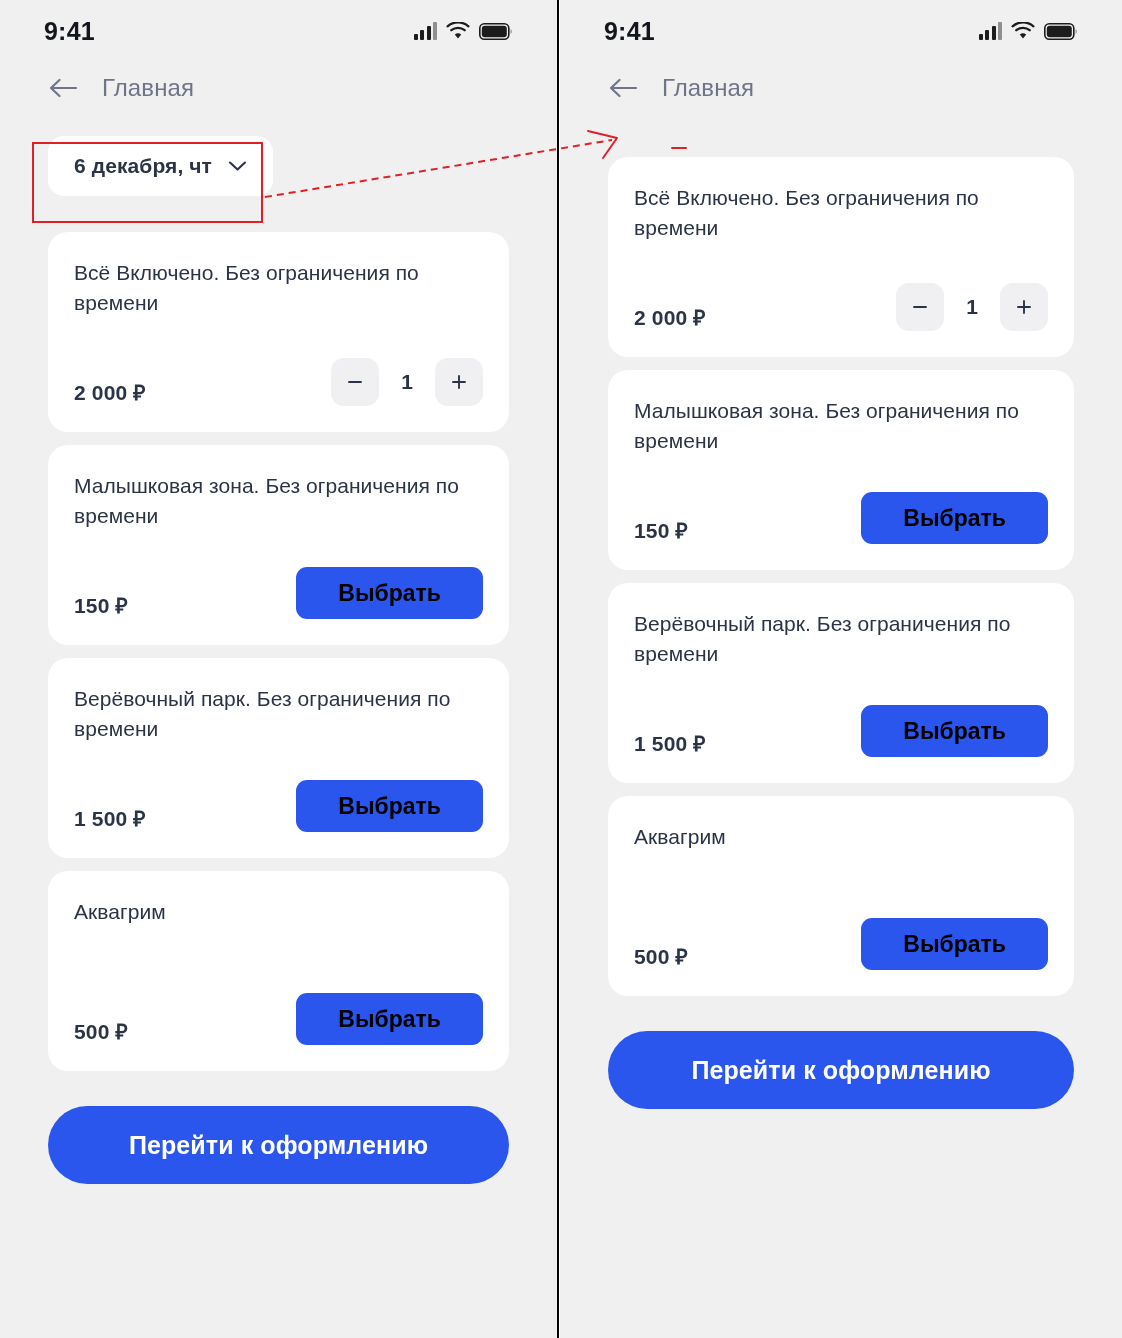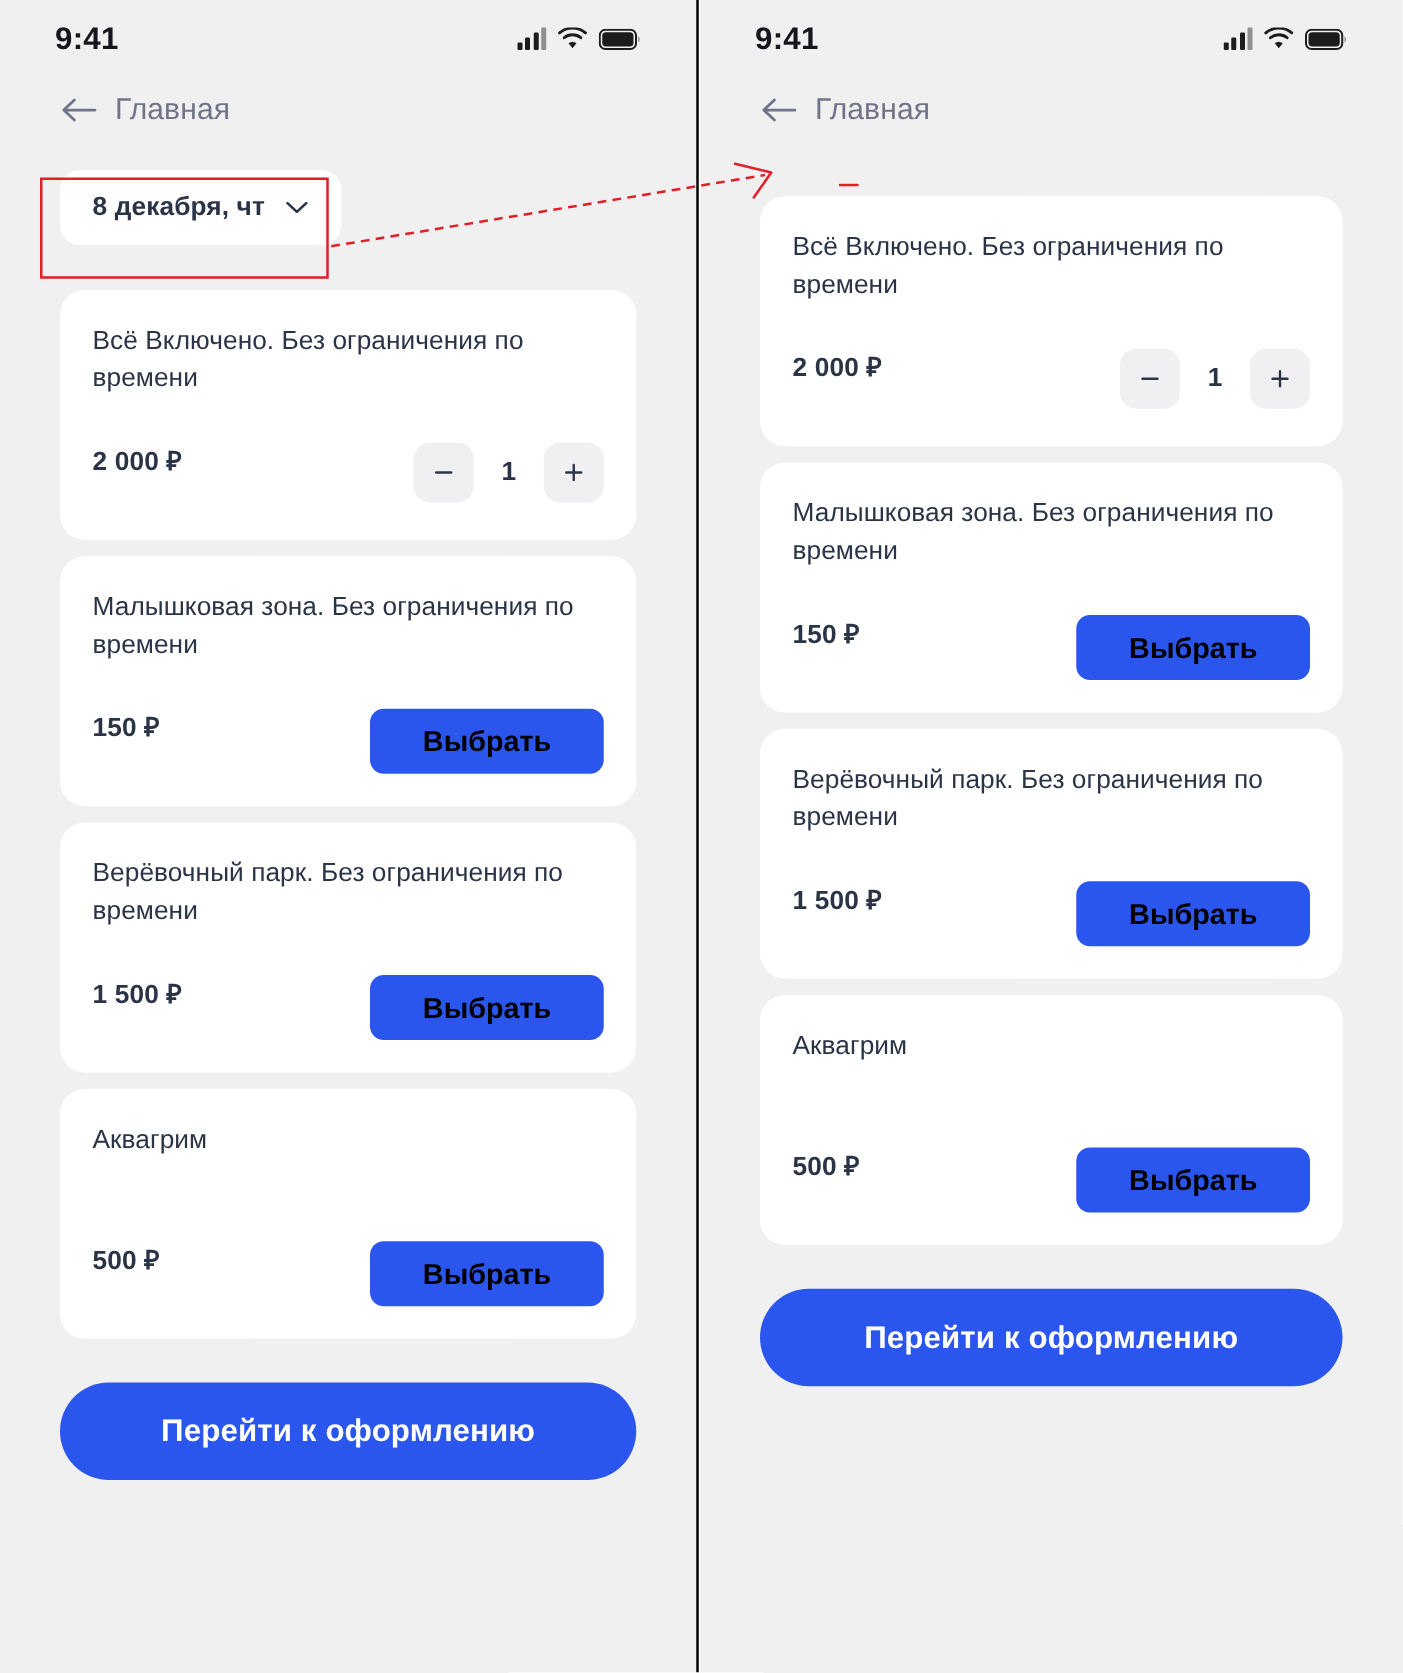--- a/index.html
+++ b/index.html
@@ -84,21 +84,21 @@
   .signal-bars i:nth-child(3) { height: 14px; }
   .signal-bars i:nth-child(4) { height: 18px; background: #8e8e93; }
 
   .wifi-icon { width: 24px; height: 18px; display: block; }
   .battery-icon { width: 34px; height: 17px; display: block; }
 
   
   .navbar {
     display: flex;
     align-items: center;
-    gap: 14px;
+    gap: 24px;
     padding: 12px 0 12px 48px;
   }
   .back-arrow { width: 30px; height: 22px; display: block; flex: 0 0 auto; }
   .nav-title {
     font-size: 24px;
     color: #6f7489;
     letter-spacing: 0.1px;
   }
 
   
@@ -137,21 +137,21 @@
     font-size: 21px;
     line-height: 1.42;
     color: #2b3447;
     font-weight: 400;
     min-height: 60px;
     letter-spacing: 0.05px;
   }
   .card-bottom {
     margin-top: 36px;
     display: flex;
-    align-items: flex-start;
+    align-items: flex-end;
     justify-content: space-between;
     min-height: 52px;
   }
   .card-price {
     font-size: 21px;
     font-weight: 700;
     color: #2b3447;
     letter-spacing: 0.15px;
   }
 
@@ -264,21 +264,21 @@
 
     <div class="navbar">
       <svg class="back-arrow" viewBox="0 0 30 22">
         <path d="M11.5 3 L3 11 L11.5 19 M3 11 H28" stroke="#6f7489" stroke-width="2.2" fill="none" stroke-linecap="round" stroke-linejoin="round"></path>
       </svg>
       <span class="nav-title">Главная</span>
     </div>
 
     <div class="date-wrap">
       <button class="date-chip">
-        <span class="date-chip-label">8 декабря, чт</span>
+        <span class="date-chip-label">6 декабря, чт</span>
         <svg class="chev" viewBox="0 0 19 12">
           <path d="M2 2.5 L9.5 9.5 L17 2.5" stroke="#2b3447" stroke-width="2.1" fill="none" stroke-linecap="round" stroke-linejoin="round"></path>
         </svg>
       </button>
     </div>
 
     <div class="list" style="margin-top:36px;">
 
       <div class="card">
         <div class="card-title">Всё Включено. Без ограничения по времени</div>

